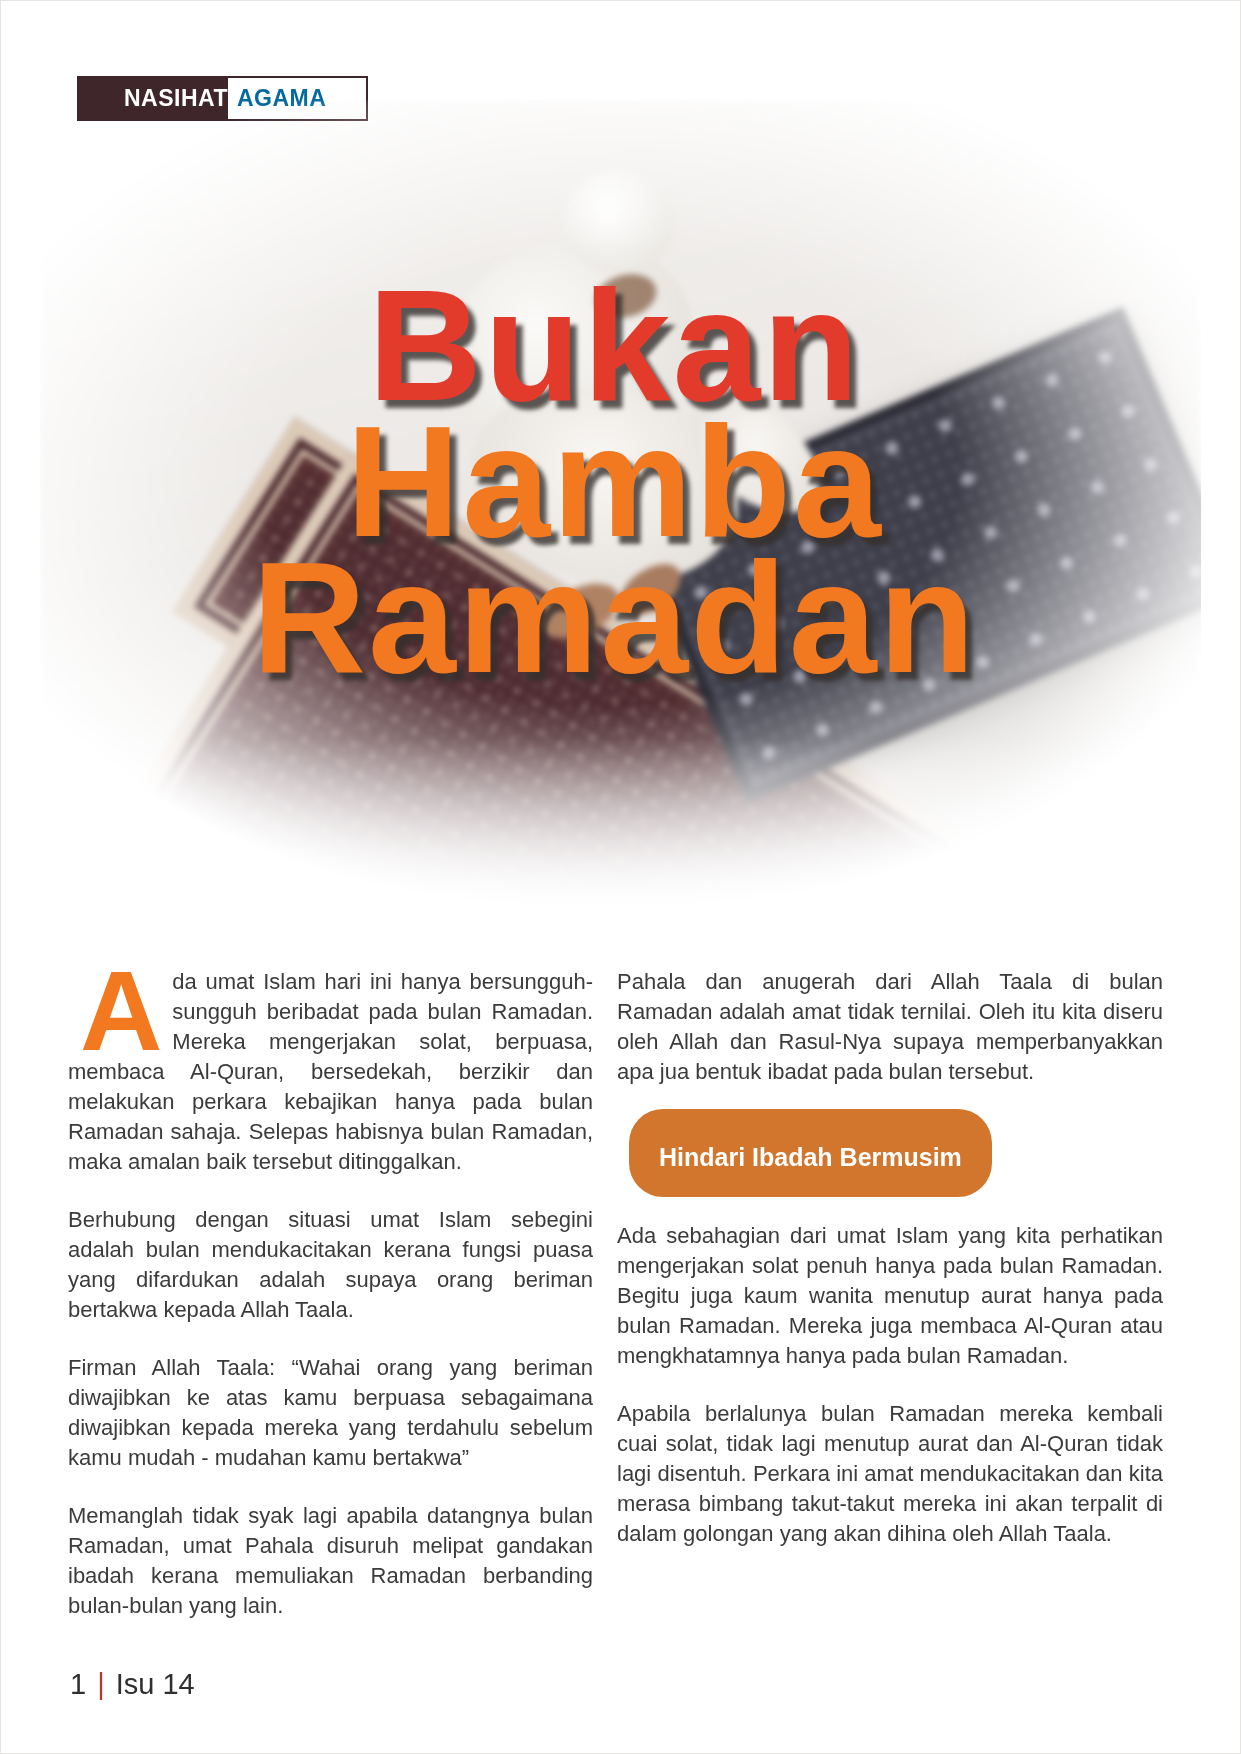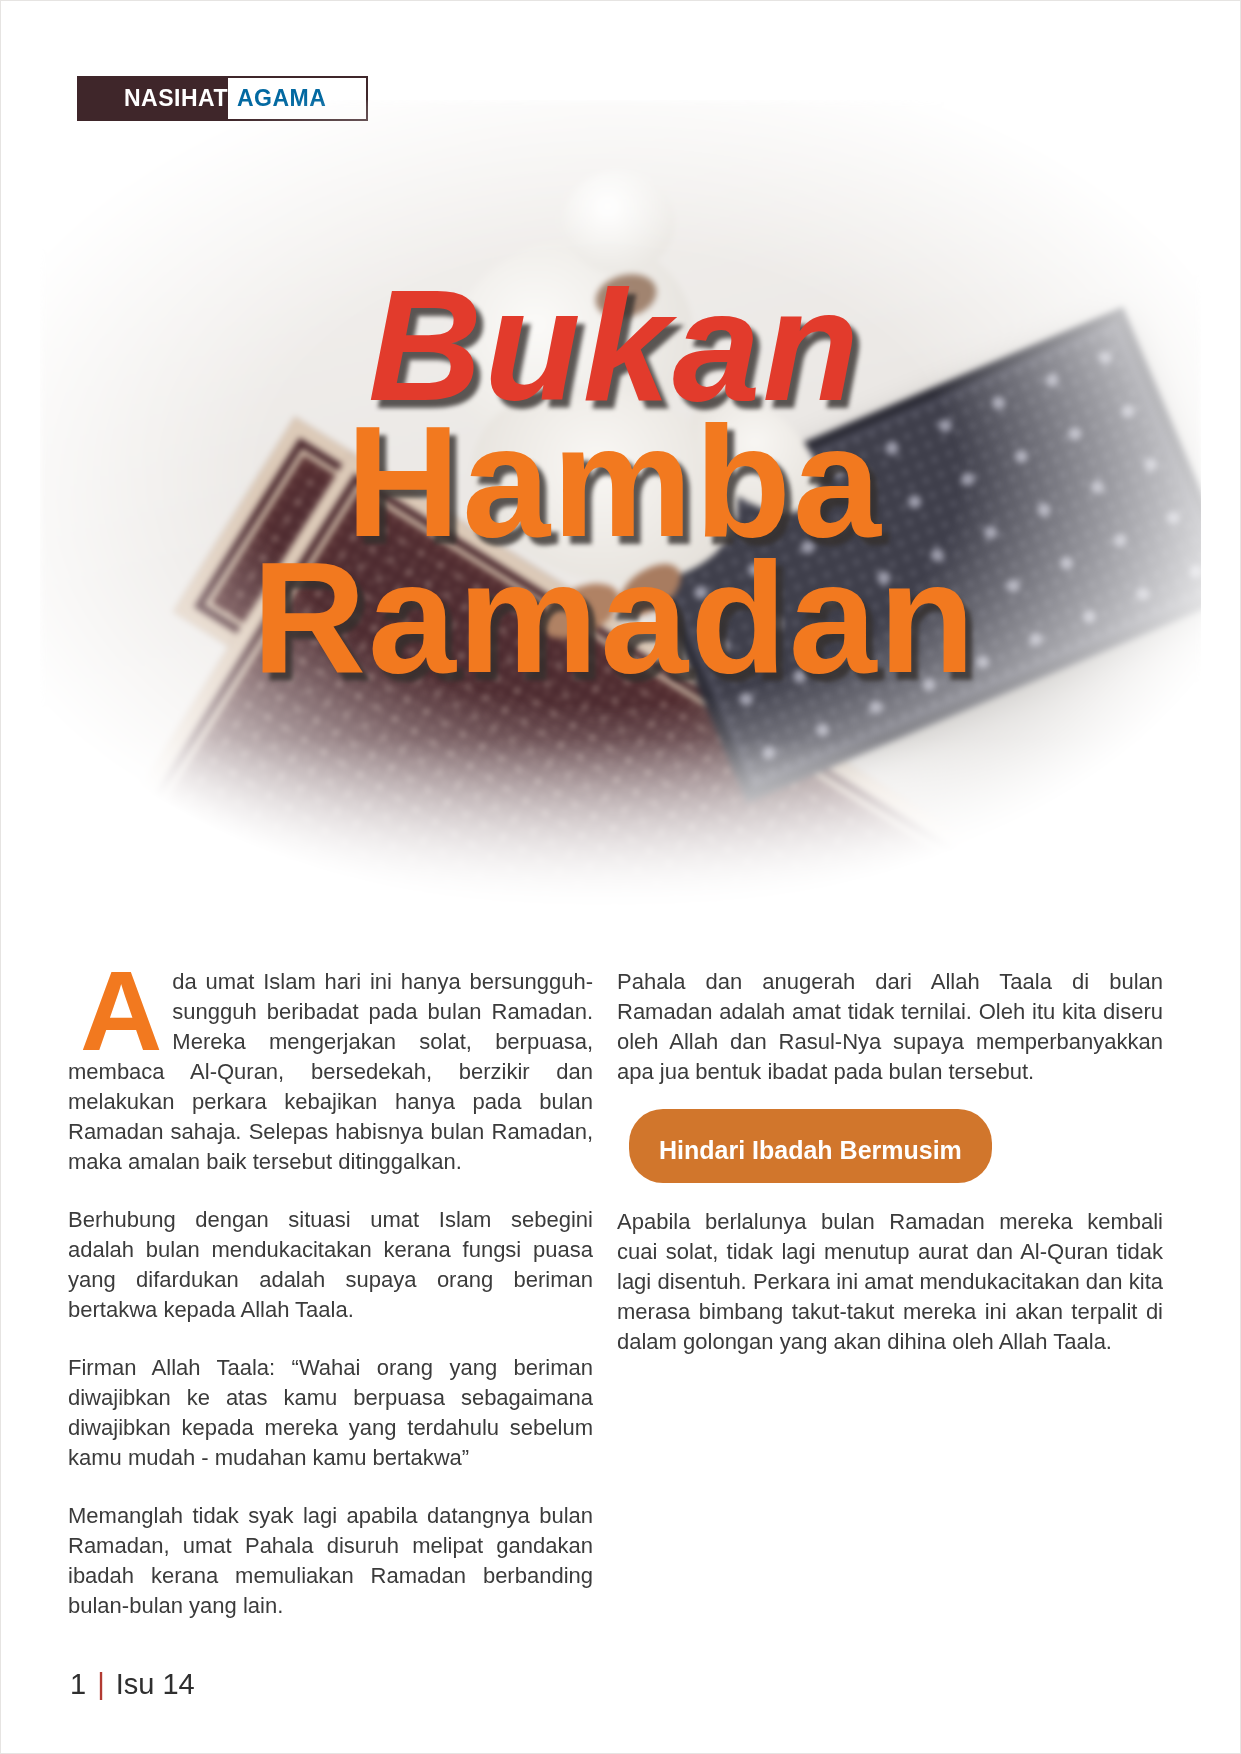--- a/index.html
+++ b/index.html
@@ -94,21 +94,21 @@
   
   .hero-title{
     position:absolute;left:0;right:12px;top:277px;
     text-align:center;
     font-weight:bold;
     font-size:158px;line-height:136px;letter-spacing:2px;
     margin:0;
   }
   .hero-title span{display:block;
     text-shadow:7px 8px 4px rgba(52,47,45,.8);}
-  .title-red{color:var(--title-red,#e23b2c);font-style:italic;}
+  .title-red{color:var(--title-red,#e23b2c);}
   .title-orange{color:var(--title-orange,#f2791f);}
 
   
   .columns{
     position:absolute;left:68px;top:967px;width:1095px;
     display:flex;gap:24px;
     color:var(--body-text,#3b3b3b);
     font-size:22px;line-height:30px;
   }
   .col-left{width:525px;flex:none;}
@@ -123,21 +123,21 @@
     margin:2px 10px 0 12px;
   }
   .quote-source{display:block;text-align:right;}
 
   .badge{
     display:block;width:max-content;
     margin:-6px 0 24px 12px;
     background:var(--badge-orange,#d1762c);
     color:#ffffff;font-weight:bold;font-size:25px;
     height:56px;line-height:64px;
-    padding:9px 30px;border-radius:34px;
+    padding:16px 30px;border-radius:34px;
   }
 
   
   .page-footer{
     position:absolute;left:70px;top:1668px;
     font-size:29px;color:#2f2f2f;
   }
   .footer-sep{color:var(--footer-red,#b23a32);margin:0 11px;}
 </style>
 </head>
@@ -178,20 +178,21 @@
   <main class="columns">
     <section class="col-left">
       <p class="para"><span class="dropcap">A</span><span>da umat Islam hari ini hanya bersungguh-sungguh beribadat pada bulan Ramadan. Mereka mengerjakan solat, berpuasa, membaca Al-Quran, bersedekah, berzikir dan melakukan perkara kebajikan hanya pada bulan Ramadan sahaja. Selepas habisnya bulan Ramadan, maka amalan baik tersebut ditinggalkan.</span></p>
       <p class="para">Berhubung dengan situasi umat Islam sebegini adalah bulan mendukacitakan kerana fungsi puasa yang difardukan adalah supaya orang beriman bertakwa kepada Allah Taala.</p>
       <p class="para"><span>Firman Allah Taala: “Wahai orang yang beriman diwajibkan ke atas kamu berpuasa sebagaimana diwajibkan kepada mereka yang terdahulu sebelum kamu mudah - mudahan kamu bertakwa”</span></p>
       <p class="para">Memanglah tidak syak lagi apabila datangnya bulan Ramadan, umat Pahala disuruh melipat gandakan ibadah kerana memuliakan Ramadan berbanding bulan-bulan yang lain.</p>
     </section>
     <section class="col-right">
       <p class="para">Pahala dan anugerah dari Allah Taala di bulan Ramadan adalah amat tidak ternilai. Oleh itu kita diseru oleh Allah dan Rasul-Nya supaya memperbanyakkan apa jua bentuk ibadat pada bulan tersebut.</p>
       <div class="badge">Hindari Ibadah Bermusim</div>
+      <p class="para">Ada sebahagian dari umat Islam yang kita perhatikan mengerjakan solat penuh hanya pada bulan Ramadan. Begitu juga kaum wanita menutup aurat hanya pada bulan Ramadan. Mereka juga membaca Al-Quran atau mengkhatamnya hanya pada bulan Ramadan.</p>
       <p class="para">Apabila berlalunya bulan Ramadan mereka kembali cuai solat, tidak lagi menutup aurat dan Al-Quran tidak lagi disentuh. Perkara ini amat mendukacitakan dan kita merasa bimbang takut-takut mereka ini akan terpalit di dalam golongan yang akan dihina oleh Allah Taala.</p>
     </section>
   </main>
 
   <footer class="page-footer">
     <span>1</span><span class="footer-sep">|</span><span>Isu 14</span>
   </footer>
 
 </div>
 

